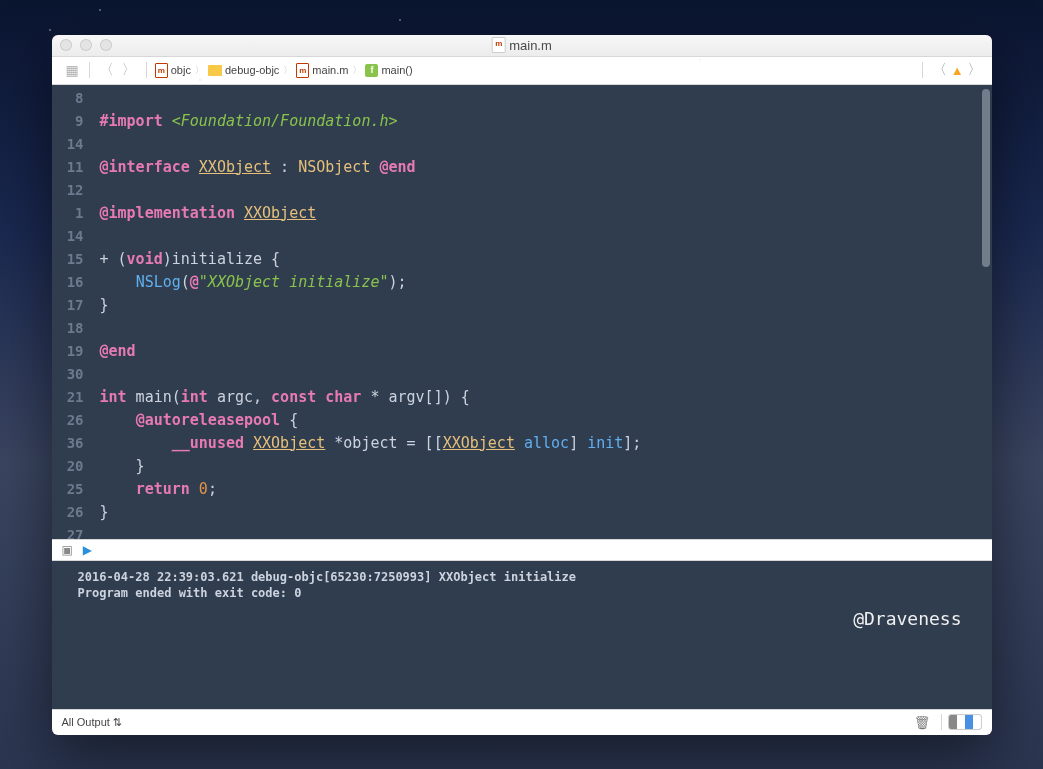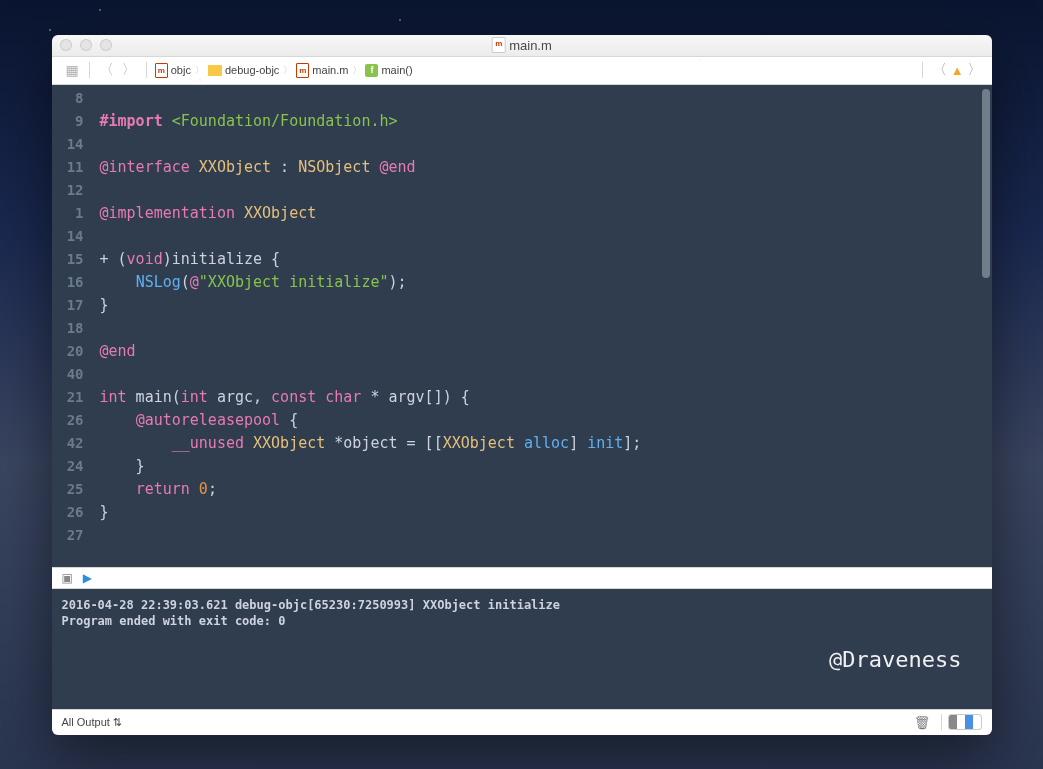--- a/index.html
+++ b/index.html
@@ -119,54 +119,54 @@
     width: 8px;
   }
   .scroll-thumb {
     position: absolute;
     top: 0;
     height: 40%;
     width: 8px;
     background: rgba(180,190,200,0.5);
     border-radius: 4px;
   }
-  .tok-kw { color: #e87ab3; font-weight: 400; }
+  .tok-kw { color: #e87ab3; font-weight: 700; }
   .tok-pre { color: #e87ab3; font-weight: 700; }
-  .tok-class { color: #e6c07b; }
+  .tok-class { color: #e6c07b; text-decoration: underline; }
   .tok-nscls { color: #e6c07b; }
-  .tok-str { color: #89c34b; }
+  .tok-str { color: #89c34b; font-style: italic; }
   .tok-fn { color: #61afef; }
   .tok-num { color: #e2944a; }
   .tok-plain { color: #cdd3de; }
   .console-bar {
     height: 22px;
     background: #fff;
     border-top: 1px solid #d7d7d7;
     border-bottom: 1px solid #d7d7d7;
     display: flex; align-items: center; padding: 0 10px; gap: 10px;
   }
   .cb-icon { color: #888; font-size: 12px; }
   .cb-icon.blue { color: #2b8fdb; }
   .console {
-    height: 120px;
+    height: 148px;
     background: #2f3d4f;
     position: relative;
     font-family: Menlo, Monaco, monospace;
     font-size: 12px;
     line-height: 16px;
     color: #cdd3de;
-    padding: 8px 10px;
+    padding: 8px 26px;
   }
   .console-out { white-space: pre; font-weight: 600; }
   .watermark {
     position: absolute;
     right: 30px;
-    top: 63px;
+    top: 50px;
     color: #f0f0f0;
-    font-size: 22px;
+    font-size: 18px;
     font-weight: 500;
   }
   .bottombar {
     height: 26px;
     background: #fff;
     border-top: 1px solid #d7d7d7;
     display: flex;
     align-items: center;
     padding: 0 10px;
     font-size: 11px;
@@ -242,26 +242,26 @@
         <div class="gutter-line">9</div>
         <div class="gutter-line">14</div>
         <div class="gutter-line">11</div>
         <div class="gutter-line">12</div>
         <div class="gutter-line">1</div>
         <div class="gutter-line">14</div>
         <div class="gutter-line">15</div>
         <div class="gutter-line">16</div>
         <div class="gutter-line">17</div>
         <div class="gutter-line">18</div>
-        <div class="gutter-line">20</div>
-        <div class="gutter-line">40</div>
+        <div class="gutter-line">19</div>
+        <div class="gutter-line">30</div>
         <div class="gutter-line">21</div>
         <div class="gutter-line">26</div>
-        <div class="gutter-line">42</div>
-        <div class="gutter-line">24</div>
+        <div class="gutter-line">36</div>
+        <div class="gutter-line">20</div>
         <div class="gutter-line">25</div>
         <div class="gutter-line">26</div>
         <div class="gutter-line">27</div>
       </div>
     <div class="code" id="code"><div>&nbsp;</div><div><span class="tok-pre">#import </span><span class="tok-str">&lt;Foundation/Foundation.h&gt;</span></div><div>&nbsp;</div><div><span class="tok-kw">@interface</span><span class="tok-plain"> </span><span class="tok-class">XXObject</span><span class="tok-plain"> : </span><span class="tok-nscls">NSObject</span><span class="tok-plain"> </span><span class="tok-kw">@end</span></div><div>&nbsp;</div><div><span class="tok-kw">@implementation</span><span class="tok-plain"> </span><span class="tok-class">XXObject</span></div><div>&nbsp;</div><div><span class="tok-plain">+ (</span><span class="tok-kw">void</span><span class="tok-plain">)initialize {</span></div><div><span class="tok-plain">    </span><span class="tok-fn">NSLog</span><span class="tok-plain">(</span><span class="tok-kw">@</span><span class="tok-str">"XXObject initialize"</span><span class="tok-plain">);</span></div><div><span class="tok-plain">}</span></div><div>&nbsp;</div><div><span class="tok-kw">@end</span></div><div>&nbsp;</div><div><span class="tok-kw">int</span><span class="tok-plain"> main(</span><span class="tok-kw">int</span><span class="tok-plain"> argc, </span><span class="tok-kw">const</span><span class="tok-plain"> </span><span class="tok-kw">char</span><span class="tok-plain"> * argv[]) {</span></div><div><span class="tok-plain">    </span><span class="tok-kw">@autoreleasepool</span><span class="tok-plain"> {</span></div><div><span class="tok-plain">        </span><span class="tok-kw">__unused</span><span class="tok-plain"> </span><span class="tok-class">XXObject</span><span class="tok-plain"> *object = [[</span><span class="tok-class">XXObject</span><span class="tok-plain"> </span><span class="tok-fn">alloc</span><span class="tok-plain">] </span><span class="tok-fn">init</span><span class="tok-plain">];</span></div><div><span class="tok-plain">    }</span></div><div><span class="tok-plain">    </span><span class="tok-kw">return</span><span class="tok-plain"> </span><span class="tok-num">0</span><span class="tok-plain">;</span></div><div><span class="tok-plain">}</span></div><div>&nbsp;</div></div>
     <div class="scroll-track">
       <div class="scroll-thumb"></div>
     </div>
   </div>
 

